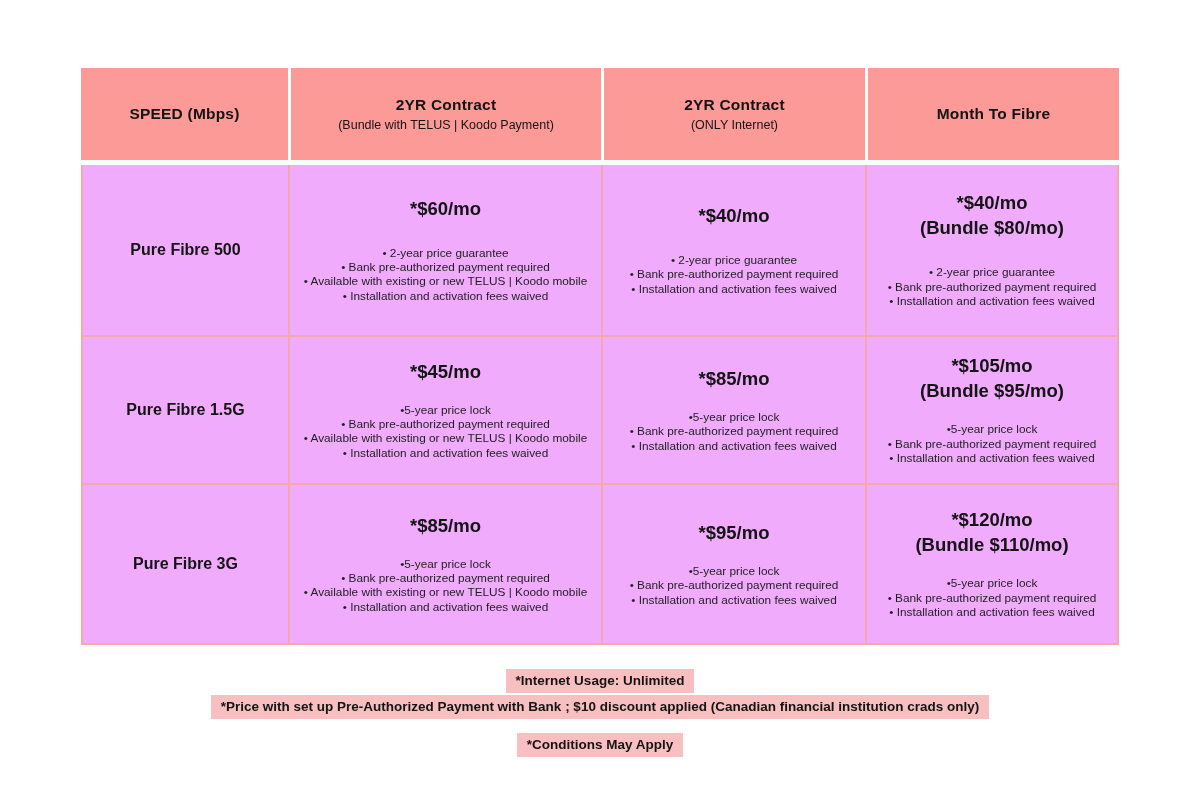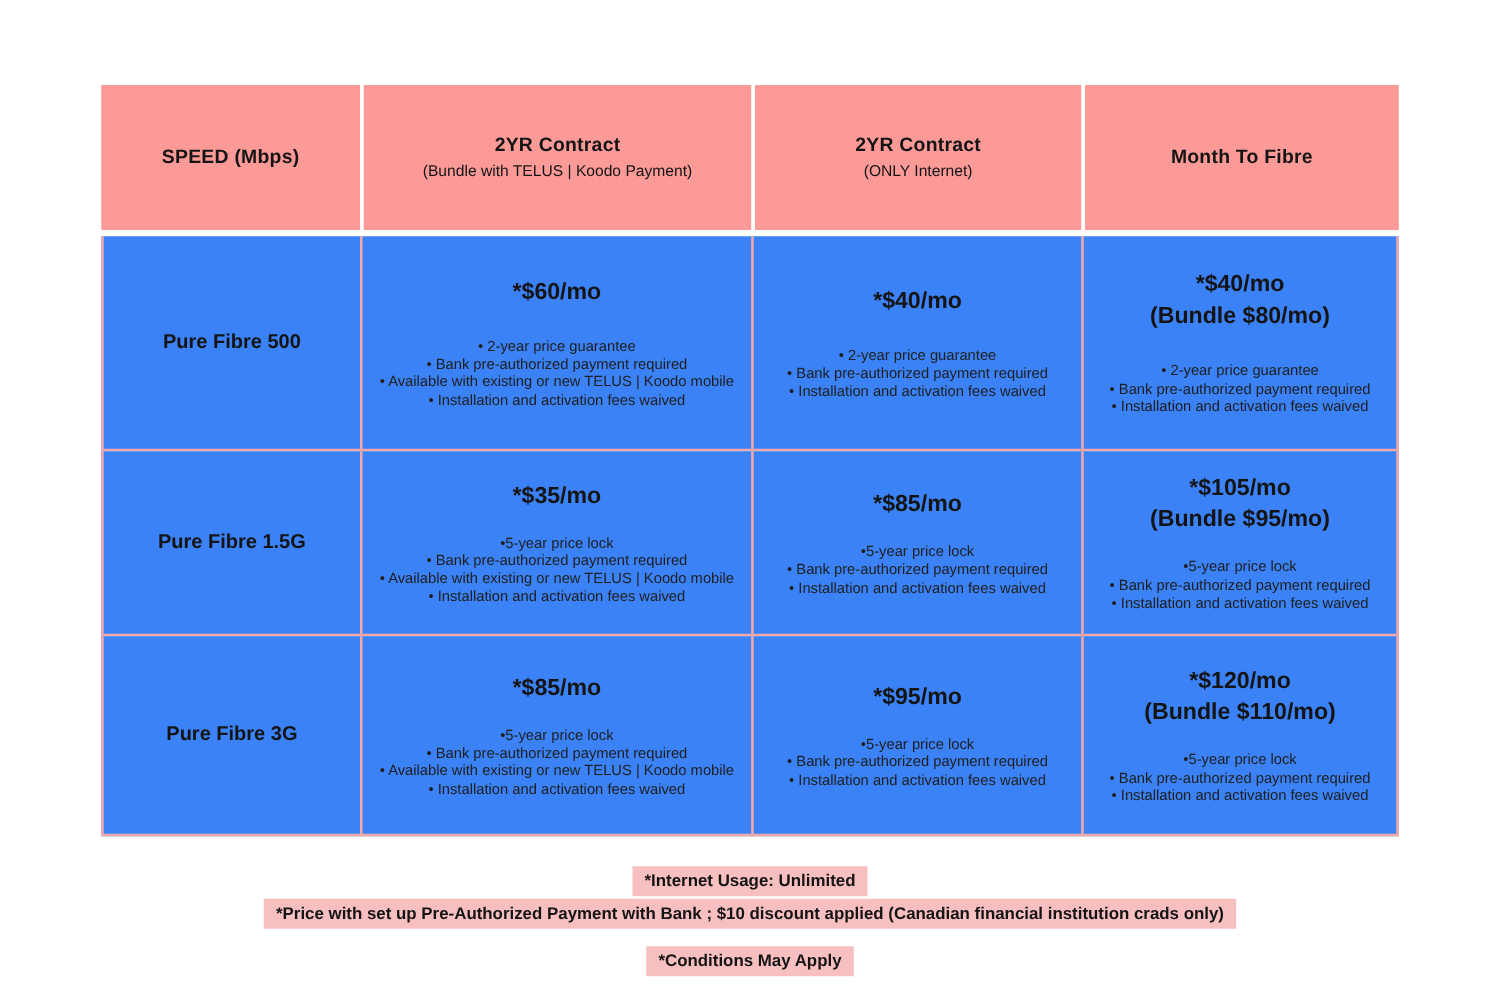--- a/index.html
+++ b/index.html
@@ -15,41 +15,41 @@
     background: #ffffff;
     color: var(--text);
     font-family: "Liberation Sans", sans-serif;
     overflow: hidden;
   }
   .table-wrap { width: 1038px; margin: 68px auto 0; }
 
   .hrow {
     display: grid;
     grid-template-columns: 207px 313px 264px 254px;
-    height: 116px;
+    height: 92px;
   }
   .hcell {
     background: var(--header-bg);
     display: flex; flex-direction: column;
     align-items: center; justify-content: center;
     text-align: center;
   }
   .hcell + .hcell { border-left: 3px solid #ffffff; }
   .htitle { font-weight: bold; font-size: 15.5px; letter-spacing: 0.2px; }
   .hsub { font-size: 12.5px; margin-top: 4px; }
 
   .trow {
     display: grid;
     grid-template-columns: 207px 313px 264px 254px;
   }
   .trow-0 { margin-top: 5px; height: 172px; }
   .trow-1 { height: 148px; }
   .trow-2 { height: 160px; }
   .cell {
-    background: #3b82f6;
+    background: #f0abfc;
     border-left: 2.5px solid var(--table-border);
     border-bottom: 2.5px solid var(--table-border);
     display: flex; flex-direction: column;
     align-items: center; justify-content: center;
     text-align: center;
   }
   .cell:last-child { border-right: 2.5px solid var(--table-border); }
 
   .speed-label { font-weight: bold; font-size: 16px; }
   .price { font-weight: bold; font-size: 18.5px; line-height: 1.35; }
@@ -119,21 +119,21 @@
         <div>• Installation and activation fees waived</div>
       </div>
     </div>
   </div>
 
   <div class="trow trow-1">
     <div class="cell">
       <div class="speed-label">Pure Fibre 1.5G</div>
     </div>
     <div class="cell">
-      <div class="price">*$35/mo</div>
+      <div class="price">*$45/mo</div>
       <div class="bullets">
         <div>•5-year price lock</div>
         <div>• Bank pre-authorized payment required</div>
         <div>• Available with existing or new TELUS | Koodo mobile</div>
         <div>• Installation and activation fees waived</div>
       </div>
     </div>
     <div class="cell">
       <div class="price">*$85/mo</div>
       <div class="bullets">

